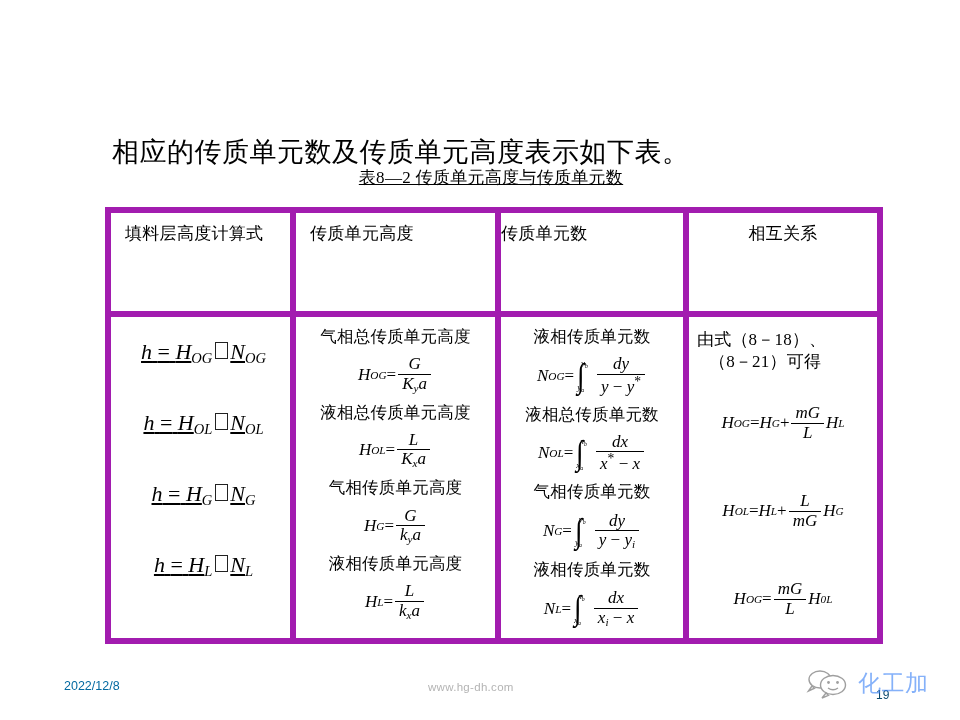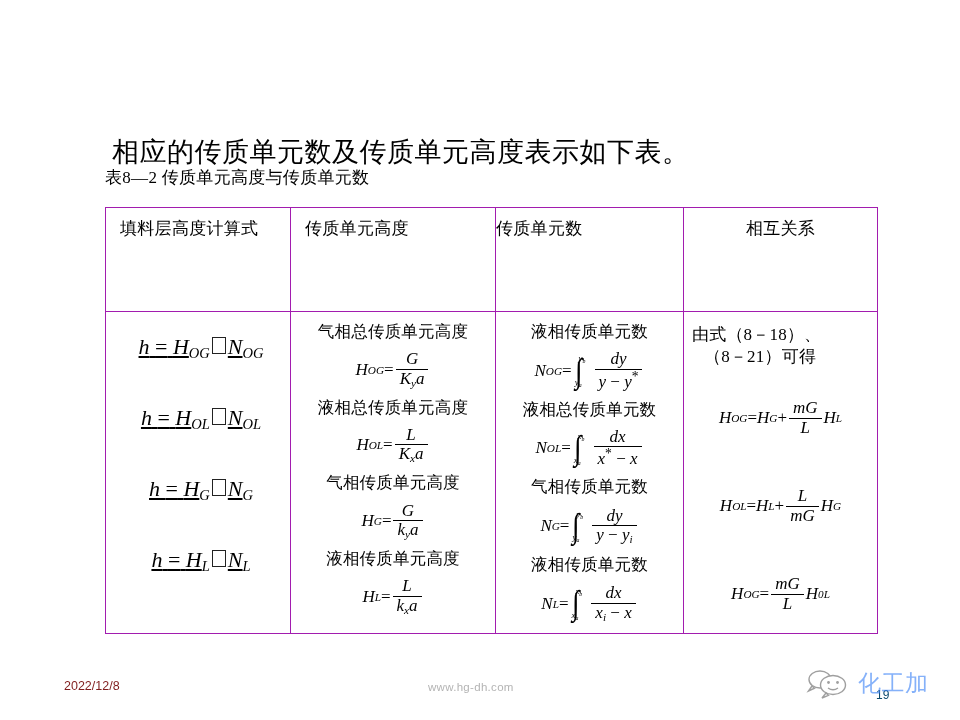--- a/index.html
+++ b/index.html
@@ -27,36 +27,37 @@
     white-space: nowrap;
     margin-top: 36px;
   }
 
   
   .table-caption {
     position: absolute;
     left: 105px;
     top: 166px;
     width: 772px;
-    text-align: left;
+    text-align: center;
     font-size: 17px;
     letter-spacing: 0.3px;
+    text-decoration: underline;
   }
 
   
   .data-table {
     position: absolute;
     left: 105px;
     top: 207px;
     width: 772px;
     border-collapse: collapse;
     table-layout: fixed;
   }
   .data-table td {
-    border: 1px solid #a21caf;
+    border: 6px solid #a21caf;
     vertical-align: top;
     padding: 0;
   }
   .col1 { width: 185px; }
   .col2 { width: 205px; }
   .col3 { width: 188px; }
   .col4 { width: 194px; }
 
   .hdr-cell {
     height: 104px;
@@ -205,21 +206,21 @@
   .c4-eq-1 { height: 72px; margin-top: 14px; }
   .c4-eq-2 { height: 72px; margin-top: 16px; }
   .c4-eq-3 { height: 72px; margin-top: 16px; }
 
   
   .footer-date {
     position: absolute;
     left: 64px;
     top: 679px;
     font-size: 12.5px;
-    color: #7f1d1d;
+    color: #0369a1;
     font-family: "Liberation Sans", sans-serif;
   }
   .footer-url {
     position: absolute;
     left: 428px;
     top: 681px;
     font-size: 11.5px;
     color: #b4b4b4;
     font-family: "Liberation Sans", sans-serif;
     letter-spacing: 0.3px;

